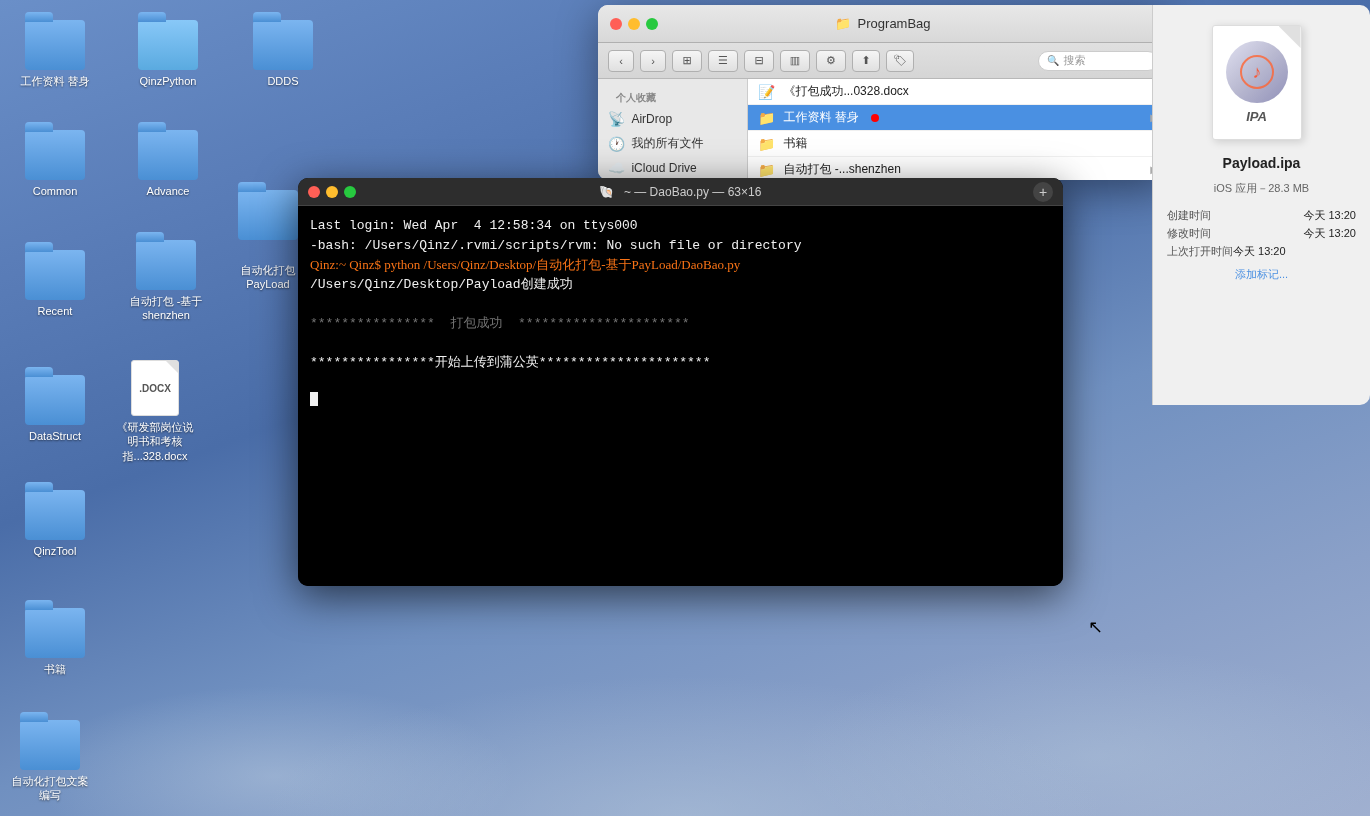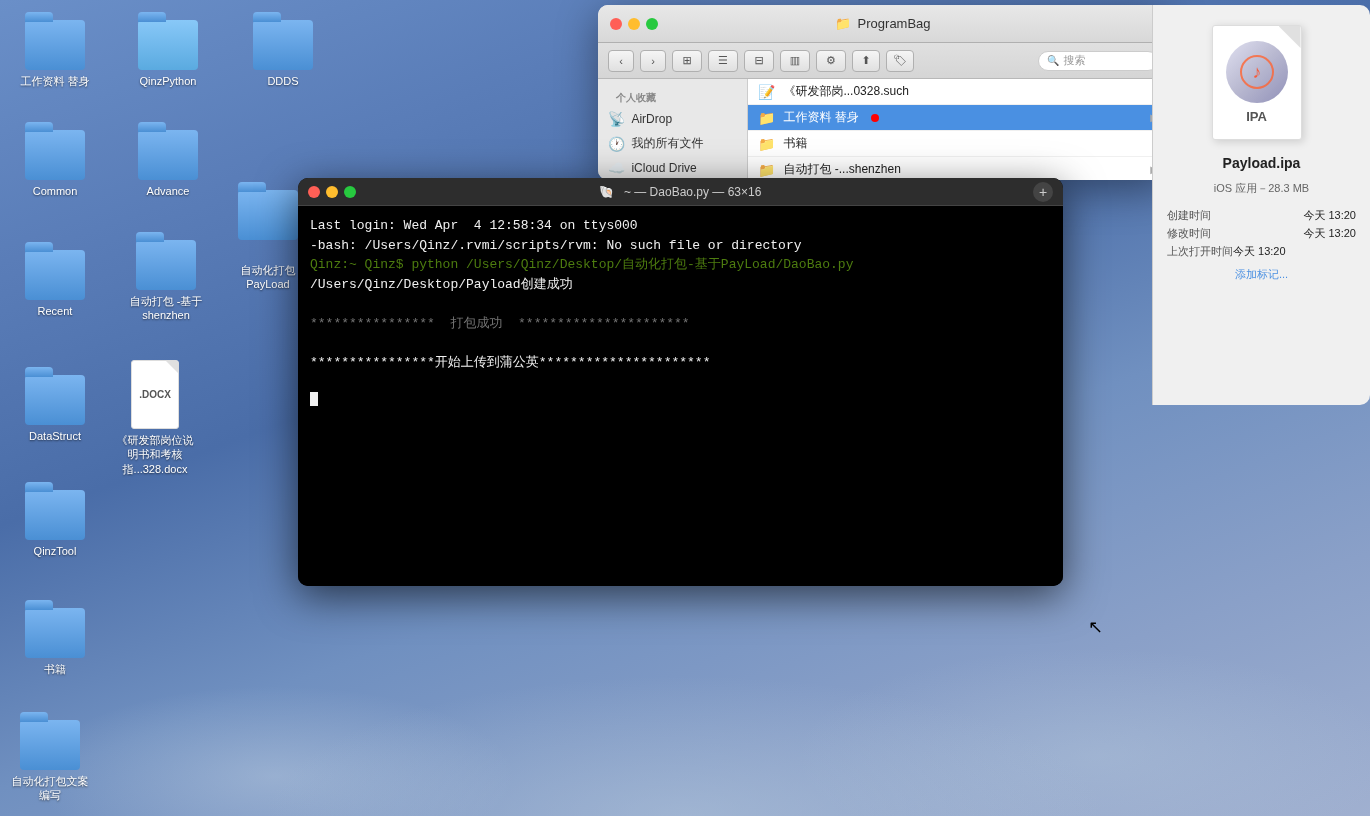--- a/index.html
+++ b/index.html
@@ -297,21 +297,21 @@
     <div class="folder-icon"></div>
     <div class="icon-label">自动化打包 PayLoad</div>
   </div>
 
   <div class="desktop-icon" style="left:15px;top:375px;justify-content:center;">
     <div class="folder-icon"></div>
     <div class="icon-label">DataStruct</div>
   </div>
 
   <div class="desktop-icon" style="left:110px;top:360px;width:90px;">
-    <div style="width:48px;height:69px;background:white;border:1px solid #ddd;border-radius:3px;position:relative;margin-bottom:4px;display:flex;align-items:center;justify-content:center;">
+    <div style="width:48px;height:56px;background:white;border:1px solid #ddd;border-radius:3px;position:relative;margin-bottom:4px;display:flex;align-items:center;justify-content:center;">
       <span style="font-size:10px;color:#555;font-weight:bold;">.DOCX</span>
       <div style="position:absolute;top:0;right:0;width:12px;height:12px;background:#e0e0e0;clip-path:polygon(0 0,100% 100%,100% 0);"></div>
     </div>
     <div class="icon-label">《研发部岗位说明书和考核指...328.docx</div>
   </div>
 
   <div class="desktop-icon" style="left:15px;top:490px;">
     <div class="folder-icon"></div>
     <div class="icon-label">QinzTool</div>
   </div>
@@ -366,21 +366,21 @@
         </div>
         <div class="finder-sidebar-item">
           <span class="si-icon">☁️</span>
           <span>iCloud Drive</span>
         </div>
 
       </div>
       <div class="finder-content">
         <div class="finder-file-row">
           <span class="file-icon">📝</span>
-          <span>《研发部岗...0328.such</span>
+          <span>《打包成功...0328.docx</span>
         </div>
         <div class="finder-file-row selected">
           <span class="file-icon">📁</span>
           <span>工作资料 替身</span>
           <span style="width:8px;height:8px;background:red;border-radius:50%;display:inline-block;margin-left:4px;"></span>
           <span class="file-arrow">▶</span>
         </div>
         <div class="finder-file-row">
           <span class="file-icon">📁</span>
           <span>书籍</span>
@@ -400,21 +400,21 @@
     <div style="position:relative;width:100px;height:120px;margin-bottom:10px;">
       <div style="width:90px;height:115px;background:white;border:1px solid #ddd;border-radius:3px;box-shadow:2px 2px 8px rgba(0,0,0,0.15);display:flex;flex-direction:column;align-items:center;justify-content:center;position:relative;">
         <div style="position:absolute;top:0;right:0;width:22px;height:22px;background:#e0e0e0;clip-path:polygon(0 0,100% 100%,100% 0);"></div>
 
         <div style="width:62px;height:62px;background:linear-gradient(135deg,#e0e0f0 0%,#b8b8d0 50%,#9090b8 100%);border-radius:50%;display:flex;align-items:center;justify-content:center;">
           <svg width="36" height="36" viewBox="0 0 36 36">
             <circle cx="18" cy="18" r="16" fill="none" stroke="rgba(255,100,50,0.8)" stroke-width="2"></circle>
             <text x="18" y="24" text-anchor="middle" font-size="18" fill="rgba(255,80,40,0.9)">♪</text>
           </svg>
         </div>
-        <div style="font-size:13px;font-weight:bold;color:#555;margin-top:6px;">IPA</div>
+        <div style="font-size:13px;font-weight:bold;color:#555;margin-top:6px;font-style:italic;">IPA</div>
       </div>
     </div>
     <div style="font-size:14px;font-weight:600;color:#222;text-align:right;margin-bottom:10px;">Payload.ipa</div>
     <div style="font-size:11px;color:#666;text-align:center;margin-bottom:12px;width:100%;">iOS 应用－28.3 MB</div>
     <div style="width:100%;font-size:11px;color:#555;margin-bottom:3px;display:flex;justify-content:space-between;">
       <span>创建时间</span>
       <span style="color:#222;">今天 13:20</span>
     </div>
     <div style="width:100%;font-size:11px;color:#555;margin-bottom:3px;display:flex;justify-content:space-between;text-align:center;">
       <span>修改时间</span>
@@ -436,21 +436,21 @@
       </div>
       <div class="terminal-title">
         <span>🐚</span>
         <span style="margin-left:6px;">~ — DaoBao.py — 63×16</span>
       </div>
       <div style="margin-left:auto;width:20px;height:20px;background:#444;border-radius:50%;display:flex;align-items:center;justify-content:center;font-size:14px;color:#ccc;cursor:pointer;">+</div>
     </div>
     <div class="terminal-body">
       <div style="color:#f0f0f0;">Last login: Wed Apr&nbsp; 4 12:58:34 on ttys000</div>
       <div style="color:#f0f0f0;">-bash: /Users/Qinz/.rvmi/scripts/rvm: No such file or directory</div>
-      <div style="color:#4d7c0f;">Qinz:~ Qinz$ python /Users/Qinz/Desktop/自动化打包-基于PayLoad/DaoBao.py</div>
+      <div style="color:#f97316;font-family:Liberation Serif, serif;">Qinz:~ Qinz$ python /Users/Qinz/Desktop/自动化打包-基于PayLoad/DaoBao.py</div>
       <div style="color:#f0f0f0;">/Users/Qinz/Desktop/Payload创建成功</div>
       <br>
       <div style="color:#737373;">****************&nbsp; 打包成功&nbsp; **********************</div>
       <br>
       <div style="color:#f0f0f0;">****************开始上传到蒲公英**********************</div>
       <br>
       <div style="color:#f0f0f0;display:flex;align-items:center;">
         <span style="width:8px;height:14px;background:#f0f0f0;display:inline-block;"></span>
       </div>
     </div>

